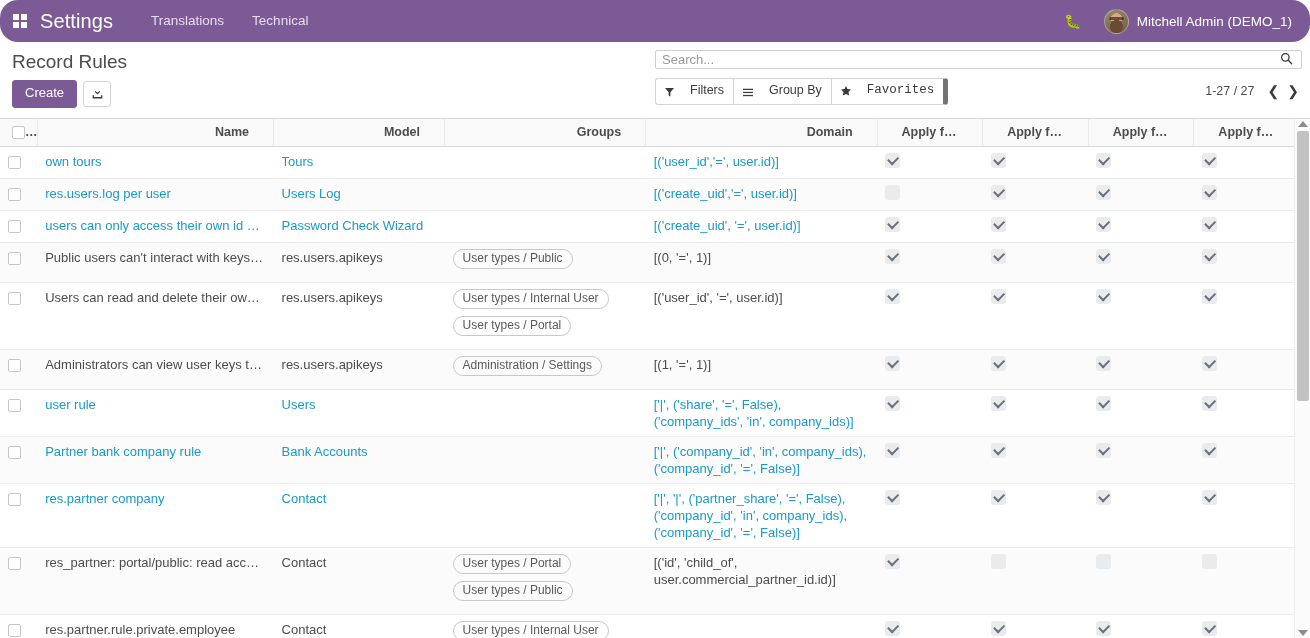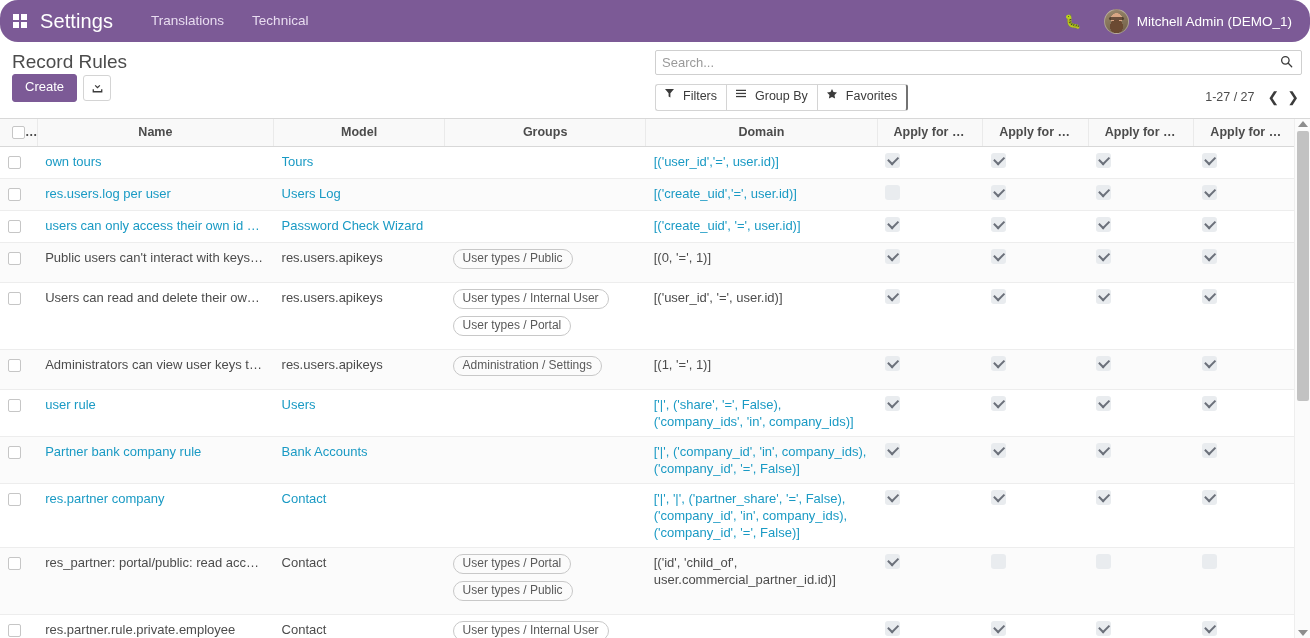--- a/index.html
+++ b/index.html
@@ -96,21 +96,21 @@
     padding-left: 42px;
   }
   .cp-left { position: absolute; left: 12px; top: 0; }
   .page-title {
     font-size: 19px;
     color: #4c4c4c;
     margin: 9px 0 0 0;
     font-weight: normal;
     white-space: nowrap;
   }
-  .btn-row { display: flex; align-items: center; margin-top: 1px; }
+  .btn-row { display: flex; align-items: center; margin-top: 7px; }
   .btn-create {
     background: #7c5a96;
     color: #fff;
     border: 1px solid #7c5a96;
     border-radius: 3px;
     font-size: 13px;
     padding: 4px 12px 5px;
     cursor: pointer;
     font-family: inherit;
     line-height: 1.3;
@@ -127,21 +127,21 @@
   .import-ico { position: relative; width: 13px; height: 13px; color: #3b3b3b; }
   .import-ico svg { display: block; }
 
   .cp-right {
     position: absolute;
     left: 655px; right: 8px; top: 8px;
   }
   .search-wrap {
     border: 1px solid #cfcfcf;
     border-radius: 2px;
-    height: 25px;
+    height: 19px;
     display: flex;
     align-items: center;
     background: #fff;
     padding: 0 8px 0 6px;
   }
   .search-wrap input {
     flex: 1;
     border: none; outline: none;
     font-size: 13px;
     font-family: inherit;
@@ -158,27 +158,27 @@
     align-items: center;
   }
   .facet-btn {
     border: 1px solid #d4d4d4;
     border-right: none;
     background: #fff;
     font-size: 12.5px;
     color: #3b3b3b;
     padding: 4px 9px 5px;
     cursor: pointer;
-    display: flex; align-items: flex-start; gap: 9px;
+    display: flex; align-items: flex-end; gap: 16px;
     font-family: inherit;
     line-height: 1.25;
     white-space: nowrap;
   }
   .facet-btn:first-child { border-radius: 3px 0 0 3px; }
-  .facet-btn:last-of-type { border-right: 2px solid #737373; border-radius: 0 3px 3px 0; }
+  .facet-btn:last-of-type { border-right: 5px solid #737373; border-radius: 0 3px 3px 0; font-family: Liberation Mono, monospace; }
   .facet-ico { font-size: 11px; color: #3b3b3b; line-height: 1; }
 
   .pager {
     margin-left: auto;
     display: flex; align-items: center;
     font-size: 12.5px; color: #4c4c4c;
     gap: 2px;
   }
   .pager-value { margin-right: 8px; white-space: nowrap; }
   .pager-btn {
@@ -199,22 +199,22 @@
     border-collapse: collapse;
     table-layout: fixed;
     font-size: 13px;
   }
   table.list thead th {
     background: #f9f9f9;
     border-bottom: 1px solid #d8d8d8;
     border-right: 1px solid #eaeaea;
     color: #4c4c4c;
     font-weight: bold;
-    text-align: center;
-    padding: 6px 16px 7px;
+    text-align: right;
+    padding: 6px 24px 7px;
     font-size: 12.5px;
     height: 27px;
     white-space: nowrap;
     overflow: hidden;
     text-overflow: ellipsis;
   }
   table.list tbody td {
     border-bottom: 1px solid #ededed;
     padding: 6px 8px;
     vertical-align: top;

